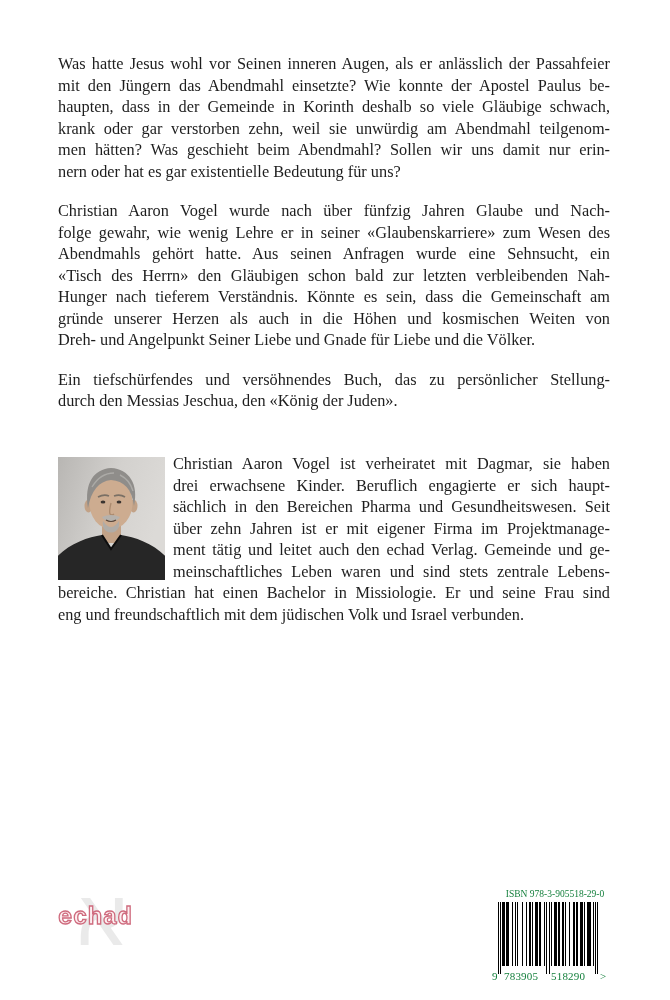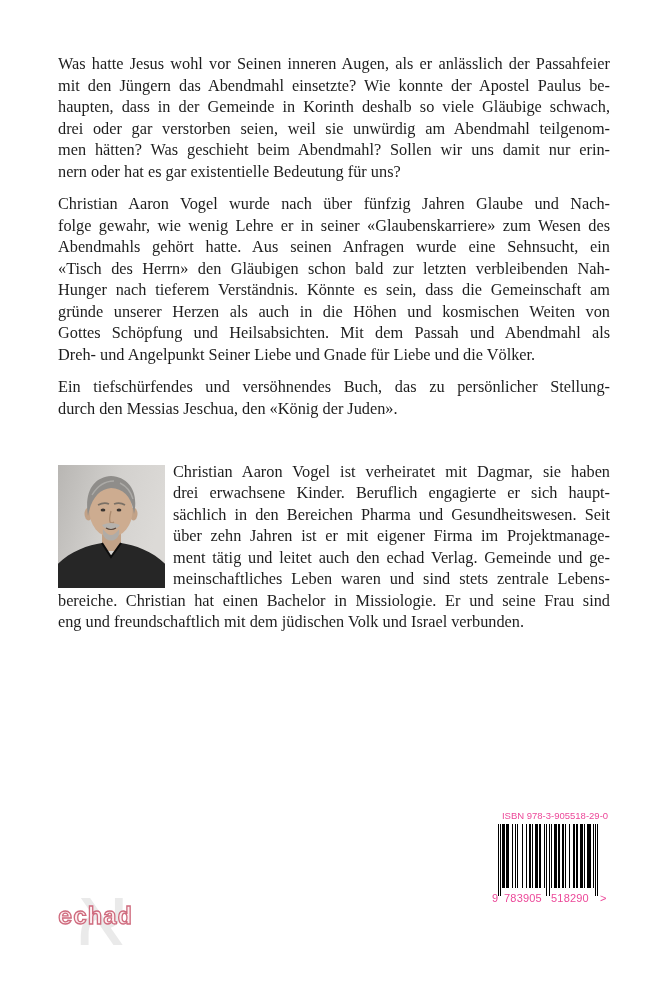--- a/index.html
+++ b/index.html
@@ -7,21 +7,21 @@
     width:670px; height:1000px; background:#ffffff; position:relative;
     font-family:"Liberation Serif", serif; color:#1d1d1d; overflow:hidden;
   }
   .cover { position:absolute; inset:0; background:#ffffff;padding-left:24px; }
 
   
   .blurb {
     position:absolute; left:58px; top:53px; width:552px;
     font-size:16.3px; line-height:21.5px;
   }
-  .para + .para { margin-top:11px; }
+  .para + .para { margin-top:18px; }
   .line { text-align:justify; }
   .line.j { text-align-last:justify; }
 
   
   .bio { margin-top:41.5px; }
   .photo { float:left; width:107px; height:123px; margin:4px 8px 0 0; }
   .photo svg { display:block; width:107px; height:123px; }
 
   
   .aleph {
@@ -29,22 +29,22 @@
     font:86px/1 "DejaVu Sans", sans-serif; color:#eaeaea;
   }
   .wordmark {
     position:absolute; left:58px; top:906px; z-index:1;
     font-family:Liberation Mono, monospace; font-weight:bold; font-size:24px; line-height:1;
     letter-spacing:0.5px; color:#fdeef0; -webkit-text-stroke:1.3px #cf6b7e;
   }
 
   
   .barcode {
-    position:absolute; left:492px; top:810px; width:126px;
-    font-family:Liberation Sans, sans-serif; color:#ec4899;
+    position:absolute; left:492px; top:888px; width:126px;
+    font-family:Liberation Serif, serif; color:#15803d;
   }
   .isbn { font-size:9.5px; line-height:12px; text-align:center; white-space:nowrap; }
   .bars { display:block; margin:2px 0 0 6px; }
   .bdigits { position:relative; margin-top:-4px; height:13px; font-size:11px; line-height:13px; letter-spacing:0.2px; }
   .bdigits span { position:absolute; top:0; }
   .bdigits span:nth-child(1) { left:0; }
   .bdigits span:nth-child(2) { left:12px; }
   .bdigits span:nth-child(3) { left:59px; }
   .bdigits span:nth-child(4) { left:108px; }
 </style>
@@ -53,32 +53,31 @@
 
 <div class="cover">
 
   <section class="blurbwrap">
     <div class="blurb" id="blurb">
 
       <div class="para">
           <div class="line j">Was hatte Jesus wohl vor Seinen inneren Augen, als er anlässlich der Passahfeier</div>
           <div class="line j">mit den Jüngern das Abendmahl einsetzte? Wie konnte der Apostel Paulus be-</div>
           <div class="line j">haupten, dass in der Gemeinde in Korinth deshalb so viele Gläubige schwach,</div>
-          <div class="line j">drei oder gar verstorben seien, weil sie unwürdig am Abendmahl teilgenom-</div>
+          <div class="line j">krank oder gar verstorben zehn, weil sie unwürdig am Abendmahl teilgenom-</div>
           <div class="line j">men hätten? Was geschieht beim Abendmahl? Sollen wir uns damit nur erin-</div>
           <div class="line">nern oder hat es gar existentielle Bedeutung für uns?</div>
         </div>
         <div class="para">
           <div class="line j">Christian Aaron Vogel wurde nach über fünfzig Jahren Glaube und Nach-</div>
           <div class="line j">folge gewahr, wie wenig Lehre er in seiner «Glaubenskarriere» zum Wesen des</div>
           <div class="line j">Abendmahls gehört hatte. Aus seinen Anfragen wurde eine Sehnsucht, ein</div>
           <div class="line j">«Tisch des Herrn» den Gläubigen schon bald zur letzten verbleibenden Nah-</div>
           <div class="line j">Hunger nach tieferem Verständnis. Könnte es sein, dass die Gemeinschaft am</div>
           <div class="line j">gründe unserer Herzen als auch in die Höhen und kosmischen Weiten von</div>
-          <div class="line j">Gottes Schöpfung und Heilsabsichten. Mit dem Passah und Abendmahl als</div>
           <div class="line">Dreh- und Angelpunkt Seiner Liebe und Gnade für Liebe und die Völker.</div>
         </div>
         <div class="para">
           <div class="line j">Ein tiefschürfendes und versöhnendes Buch, das zu persönlicher Stellung-</div>
           <div class="line">durch den Messias Jeschua, den «König der Juden».</div>
         </div>
         <div class="bio" id="bio">
         <span class="photo">
           <svg viewBox="0 0 107 123" aria-hidden="true">
             <defs>

